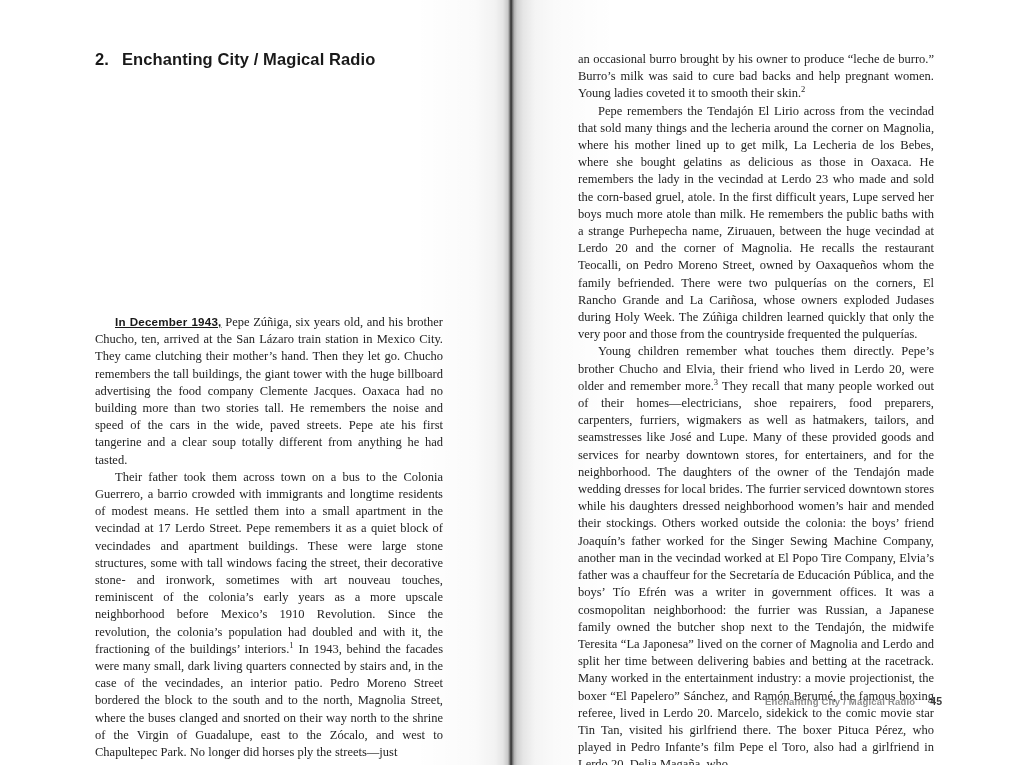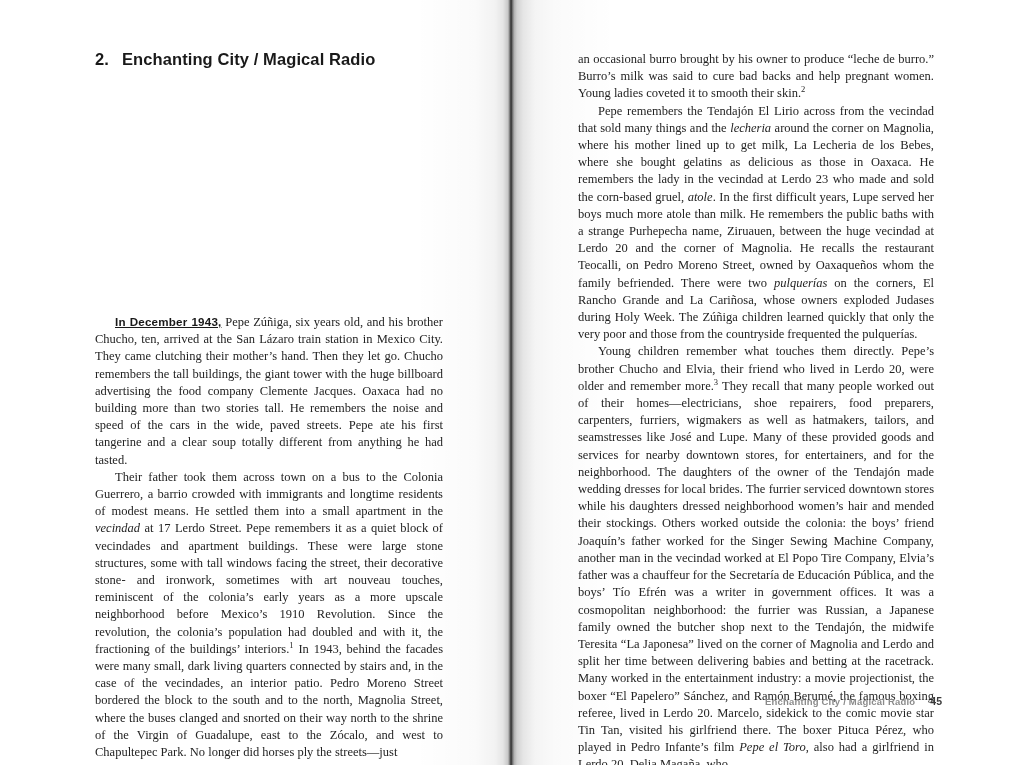--- a/index.html
+++ b/index.html
@@ -65,21 +65,21 @@
   .para.indent { text-indent: 20px; }
 
   .run-lead {
     font-family: "Liberation Sans", sans-serif;
     font-weight: 700;
     font-size: 11.6px;
     letter-spacing: 0.2px;
     color: #191919;
     text-decoration: underline;
   }
-  .run-italic { font-style: italic; }
+  .run-italic { }
   .run-sup {
     font-size: 8.5px;
     vertical-align: super;
     line-height: 0;
   }
 
   .footer {
     position: absolute;
     top: 691px; left: 66px; width: 364px;
     text-align: right;

